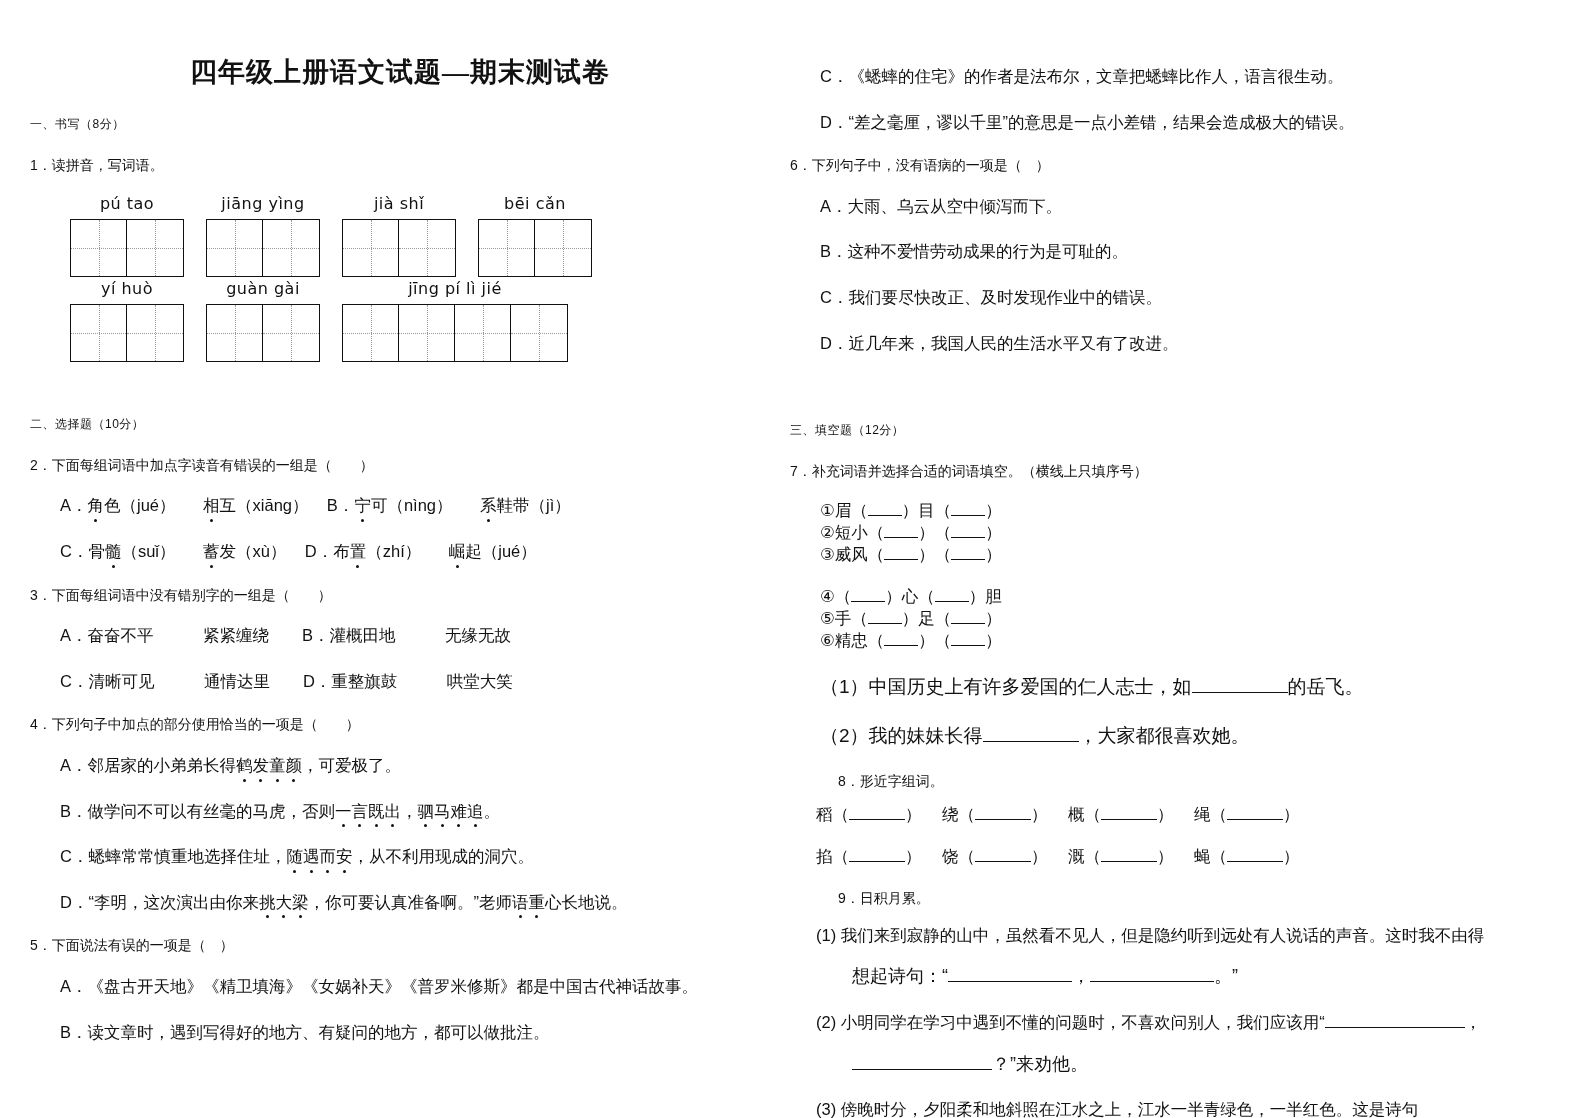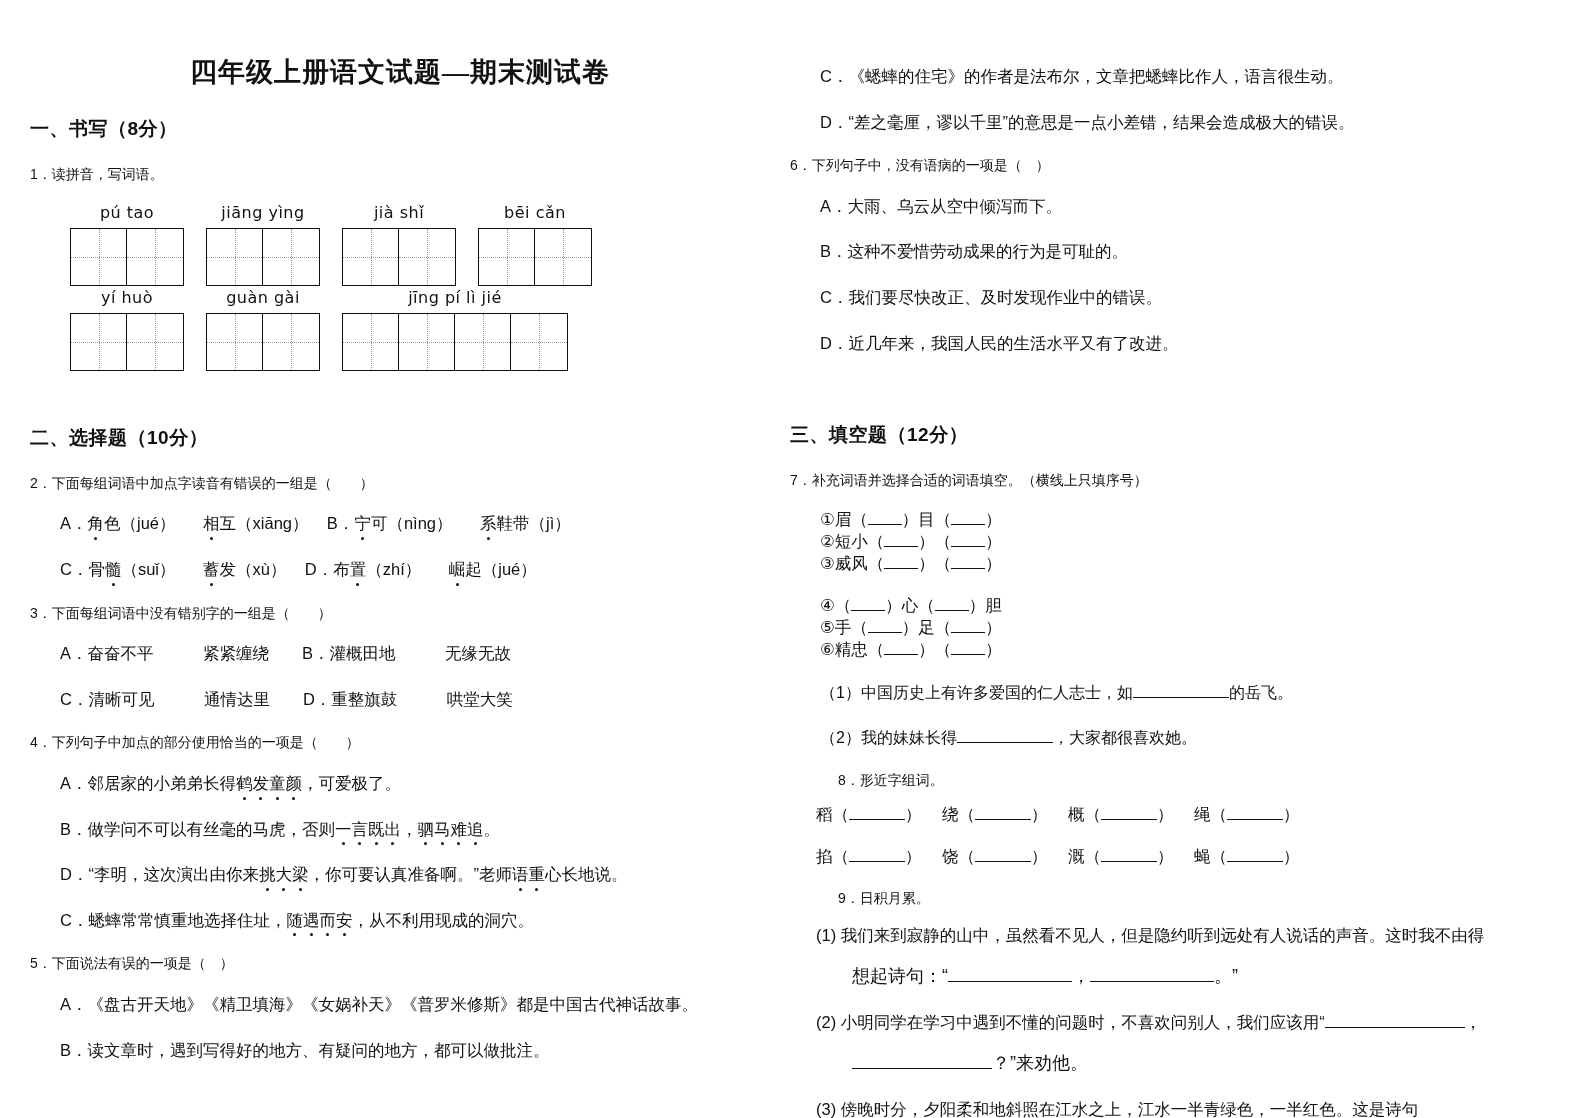--- a/index.html
+++ b/index.html
@@ -34,42 +34,42 @@
     font-family: "Liberation Serif", "DejaVu Serif", serif;
     font-size: 27px;
     font-weight: bold;
     letter-spacing: 1px;
     margin: 0 0 26px 0;
     padding-left: 160px;
     white-space: nowrap;
   }
 
   .sec-head {
-    font-size: 19px;
-    font-weight: bold;
+    font-size: 12px;
+    font-weight: normal;
     margin: 0 0 22px 0;
     letter-spacing: 0.5px;
   }
 
   .q {
     font-size: 14px;
     line-height: 1.55;
     margin: 0 0 17px 0;
   }
   .q.tight { margin-bottom: 12px; margin-left: 48px; }
   .opts { margin: 0; }
   .opt {
     font-size: 16.5px;
     line-height: 1.55;
     margin: 0 0 20px 0;
     padding-left: 30px;
   }
   .opt.last { margin-bottom: 20px; }
   .sub {
-    font-size: 16px;
+    font-size: 19px;
     line-height: 1.55;
     margin: 0 0 20px 0;
     padding-left: 30px;
   }
   .sub2 {
     font-size: 16.5px;
     line-height: 1.6;
     margin: 0 0 14px 0;
     padding-left: 26px;
   }
@@ -272,24 +272,24 @@
 
     <div class="q">4．下列句子中加点的部分使用恰当的一项是（　　）</div>
     <div class="opts">
       <div class="opt">
         <span>A．邻居家的小弟弟长得</span><span class="dotted-phrase"><span class="dot">鹤</span><span class="dot">发</span><span class="dot">童</span><span class="dot">颜</span></span><span>，可爱极了。</span>
       </div>
       <div class="opt">
         <span>B．做学问不可以有丝毫的马虎，否则</span><span class="dotted-phrase"><span class="dot">一</span><span class="dot">言</span><span class="dot">既</span><span class="dot">出</span>，<span class="dot">驷</span><span class="dot">马</span><span class="dot">难</span><span class="dot">追</span></span><span>。</span>
       </div>
       <div class="opt">
+        <span>C．蟋蟀常常慎重地选择住址，</span><span class="dotted-phrase"><span class="dot">随</span><span class="dot">遇</span><span class="dot">而</span><span class="dot">安</span></span><span>，从不利用现成的洞穴。</span>
+      </div>
+      <div class="opt">
         <span>D．“李明，这次演出由你来</span><span class="dotted-phrase"><span class="dot">挑</span><span class="dot">大</span><span class="dot">梁</span></span><span>，你可要认真准备啊。”老师</span><span class="dotted-phrase"><span class="dot">语</span><span class="dot">重</span></span><span>心长地说。</span>
-      </div>
-      <div class="opt">
-        <span>C．蟋蟀常常慎重地选择住址，</span><span class="dotted-phrase"><span class="dot">随</span><span class="dot">遇</span><span class="dot">而</span><span class="dot">安</span></span><span>，从不利用现成的洞穴。</span>
       </div>
     </div>
 
     <div class="q">5．下面说法有误的一项是（　）</div>
     <div class="opts">
       <div class="opt">A．《盘古开天地》《精卫填海》《女娲补天》《普罗米修斯》都是中国古代神话故事。</div>
       <div class="opt last">B．读文章时，遇到写得好的地方、有疑问的地方，都可以做批注。</div>
     </div>
 
   </div>

